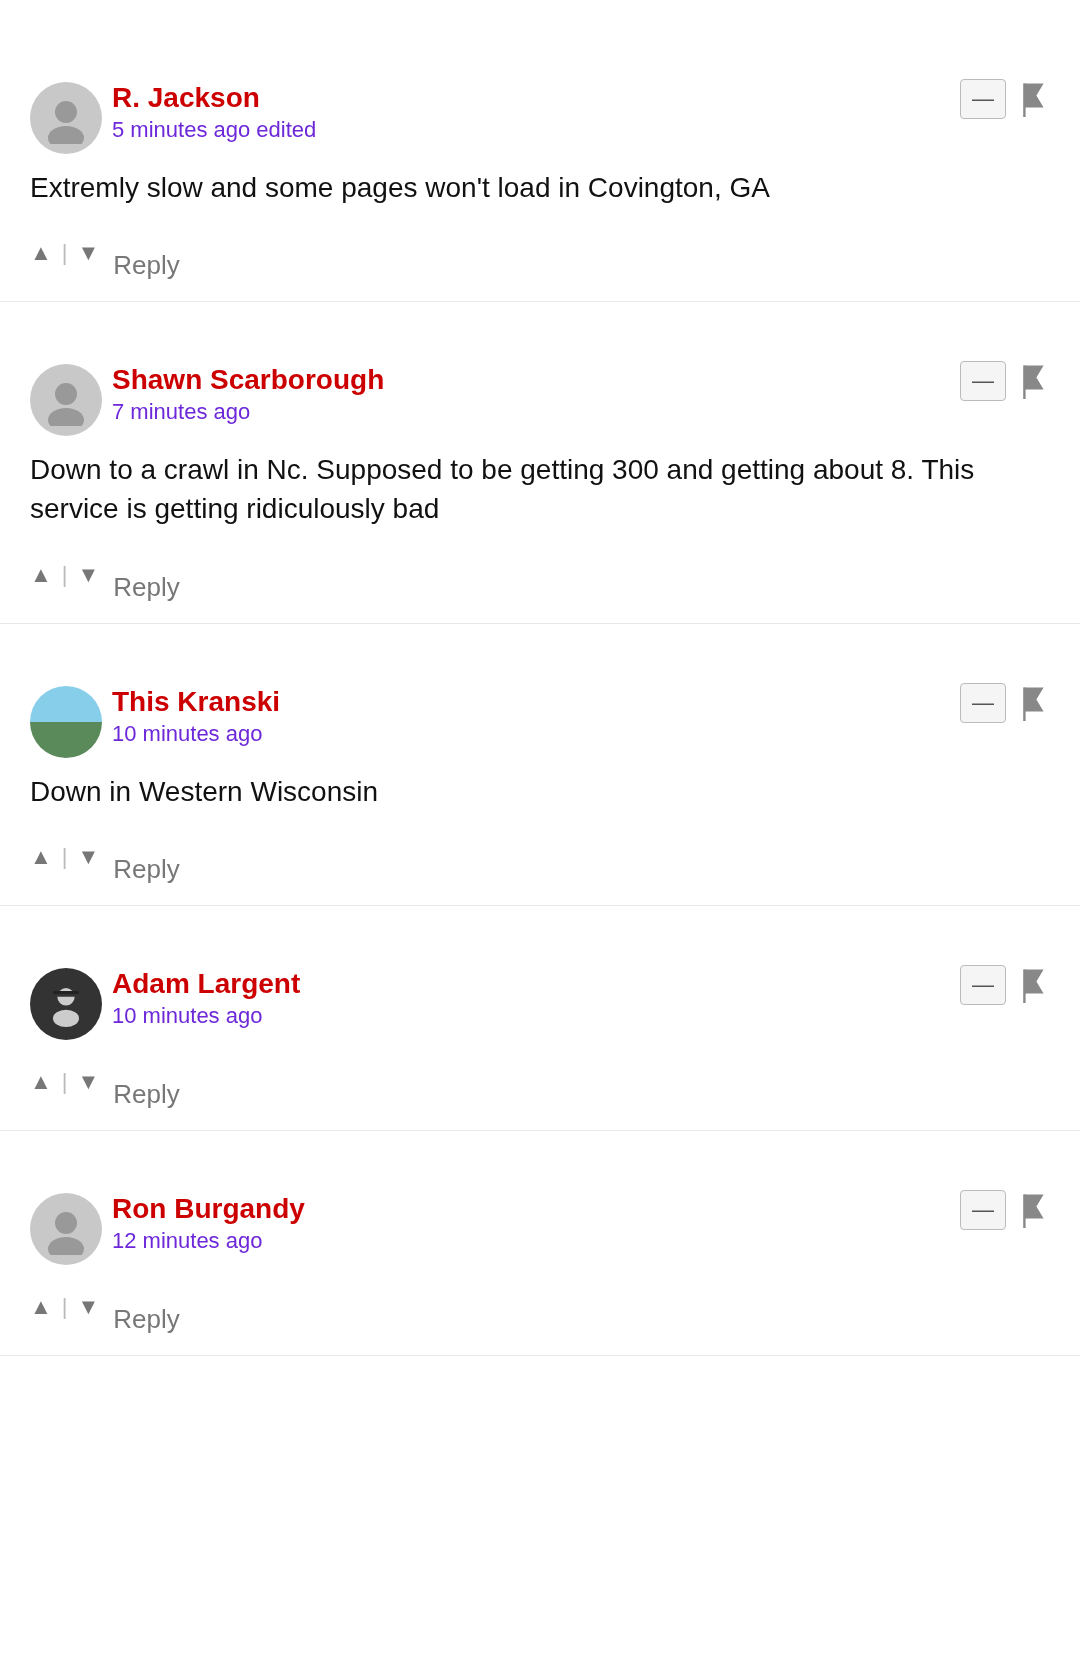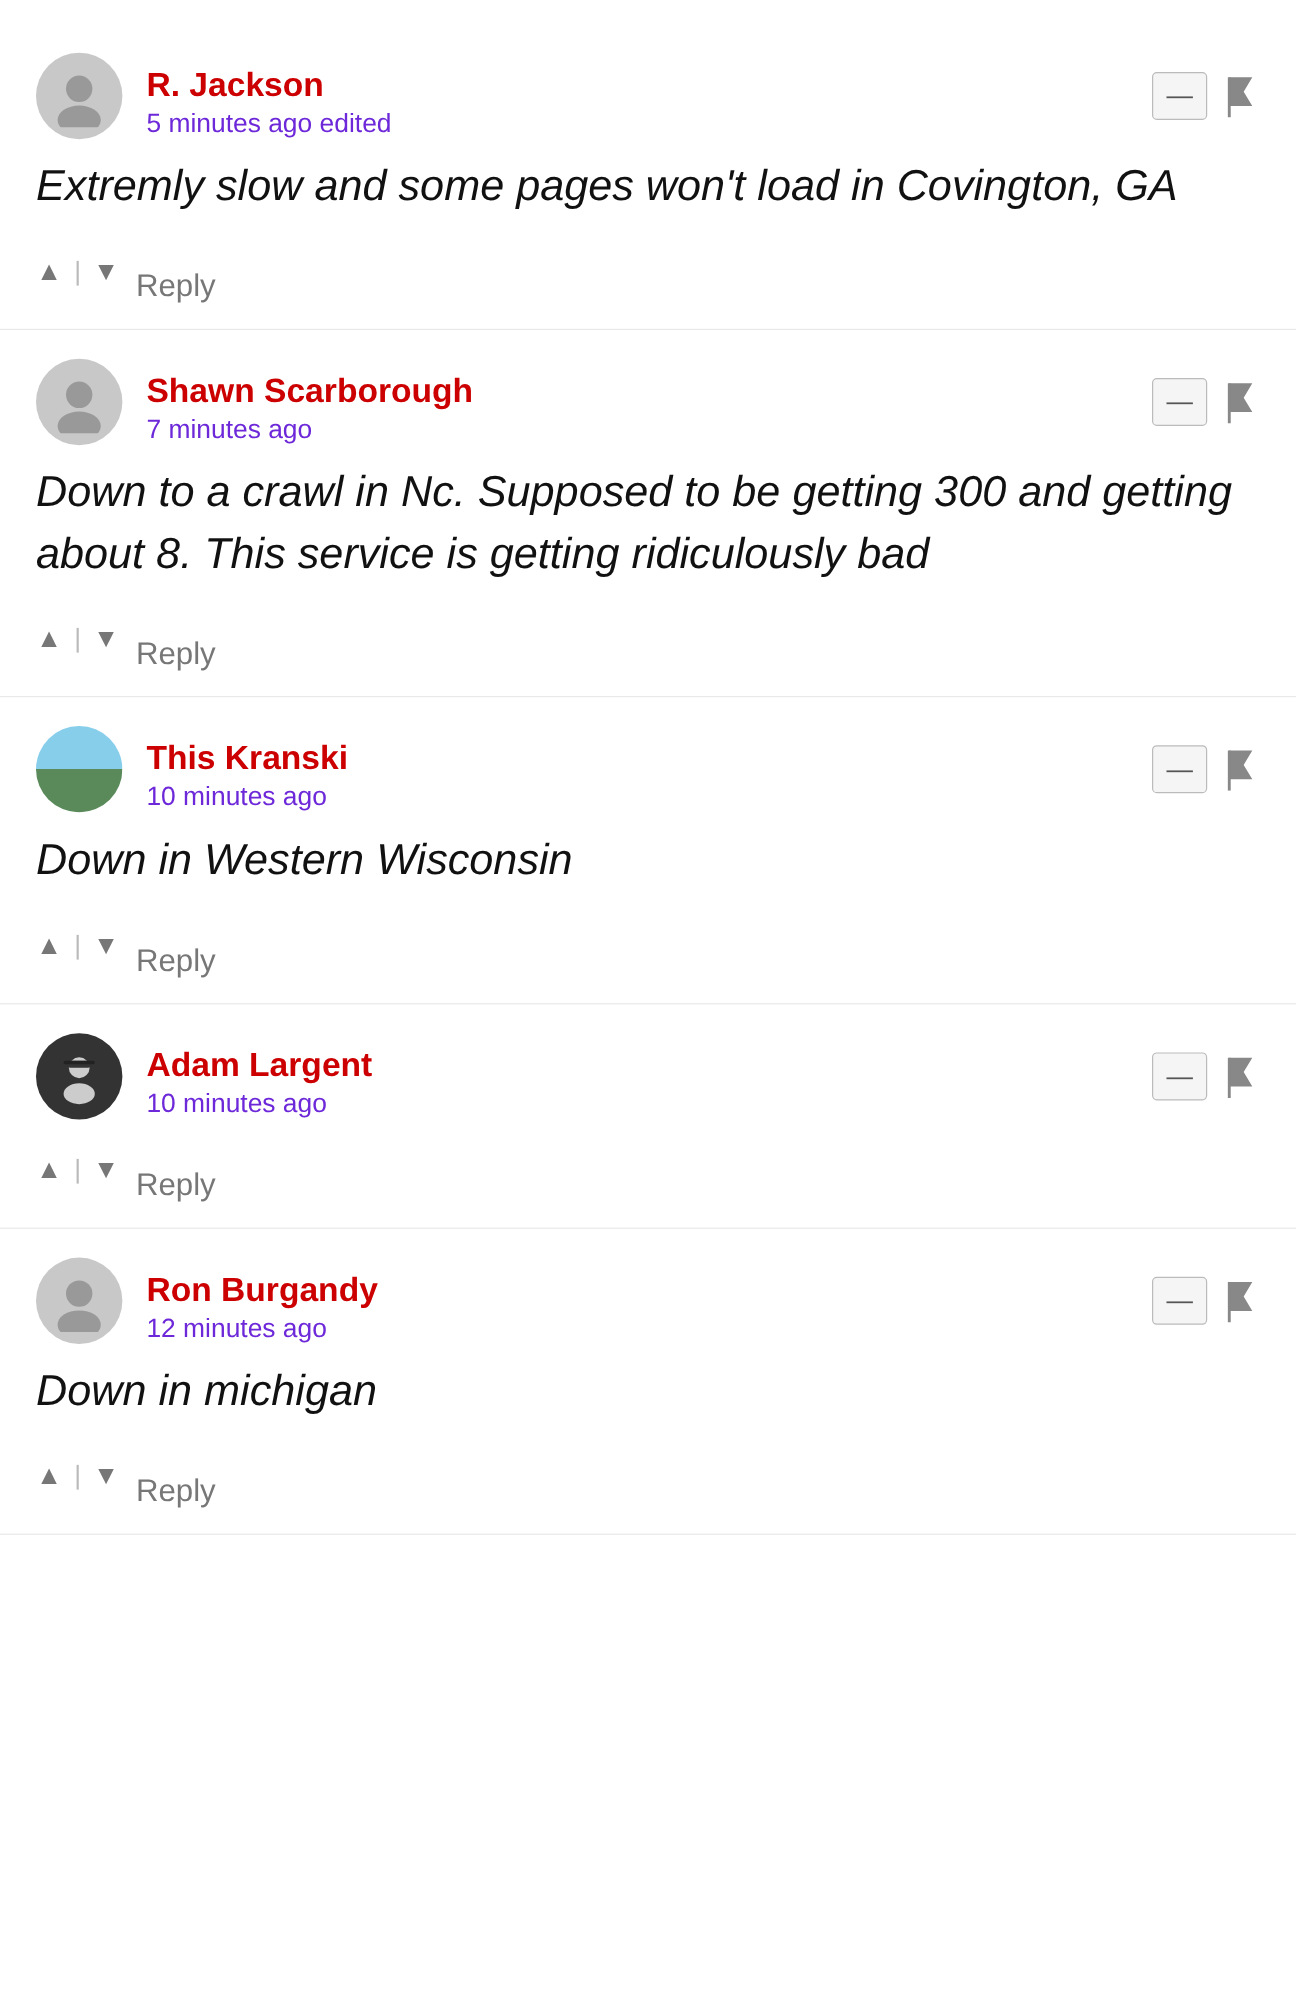--- a/index.html
+++ b/index.html
@@ -18,22 +18,23 @@
       border-bottom: 1px solid #e8e8e8;
     }
     .comment-header {
       display: flex;
       align-items: center;
       justify-content: space-between;
       margin-bottom: 14px;
     }
     .comment-header-left {
       display: flex;
-      align-items: flex-end;
-      gap: 20px;
+      align-items: flex-start;
+      gap: 10px;
+      margin-top: 38px;
     }
     .avatar {
       width: 72px;
       height: 72px;
       border-radius: 50%;
       background: #c8c8c8;
       display: flex;
       align-items: center;
       justify-content: center;
       overflow: hidden;
@@ -82,26 +83,25 @@
       font-size: 22px;
       color: #555;
     }
     .flag-icon {
       width: 32px;
       height: 36px;
       cursor: pointer;
       color: #666;
     }
     .comment-body {
-      font-size: 36px;
+      font-size: 28px;
       line-height: 1.4;
       color: #111;
       margin-bottom: 18px;
       padding-left: 0;
-      font-style: italic;
     }
     .vote-row {
       display: flex;
       align-items: center;
       gap: 10px;
       padding-bottom: 10px;
     }
     .vote-btn {
       background: none;
       border: none;
@@ -275,21 +275,20 @@
         </div>
       </div>
       <div class="comment-actions-right">
         <button class="btn-minus">—</button>
         <svg class="flag-icon" viewBox="0 0 24 30" fill="#888" xmlns="http://www.w3.org/2000/svg">
           <path d="M4 2 L20 2 L14 12 L20 22 L4 22 L4 2 Z" fill="#888"></path>
           <line x1="4" y1="2" x2="4" y2="30" stroke="#888" stroke-width="2"></line>
         </svg>
       </div>
     </div>
-    <div class="comment-body">Down in michigan</div>
     <div class="vote-row">
       <button class="vote-btn">▲</button>
       <span class="vote-separator">|</span>
       <button class="vote-btn">▼</button>
       <button class="reply-btn">Reply</button>
     </div>
   </div>
 
 </div>
 

